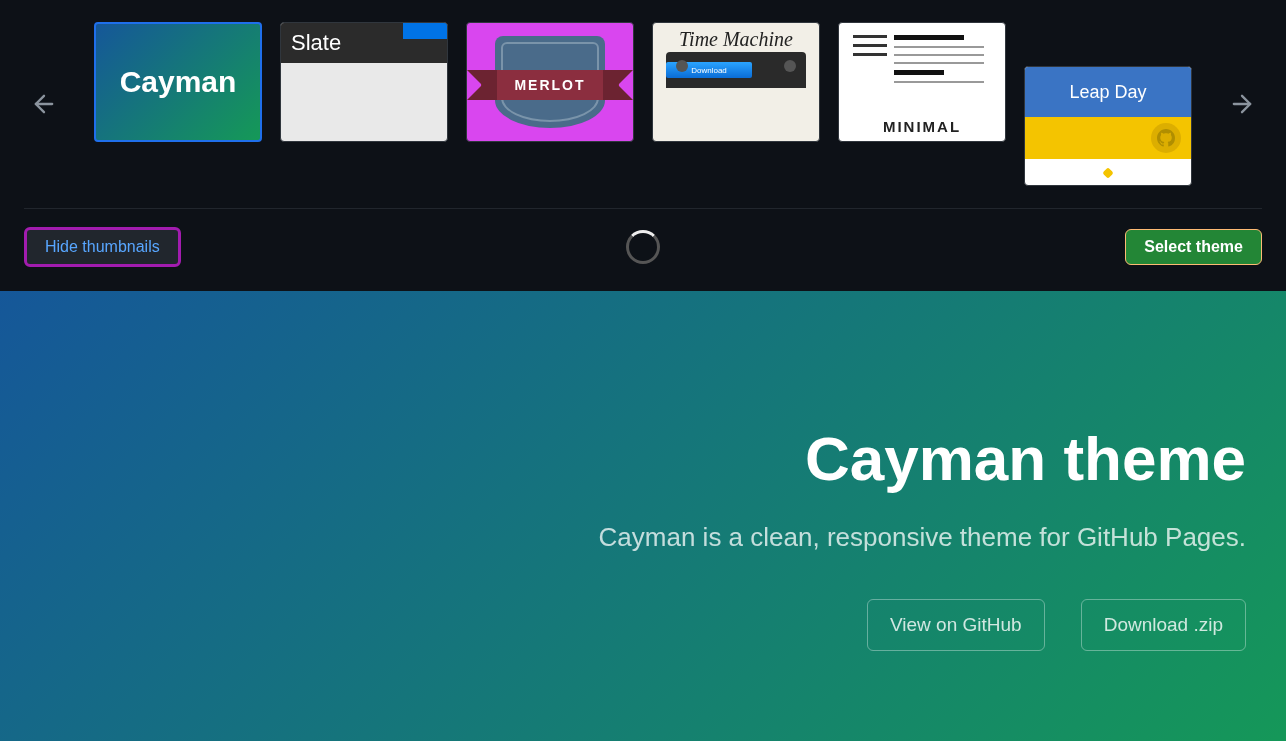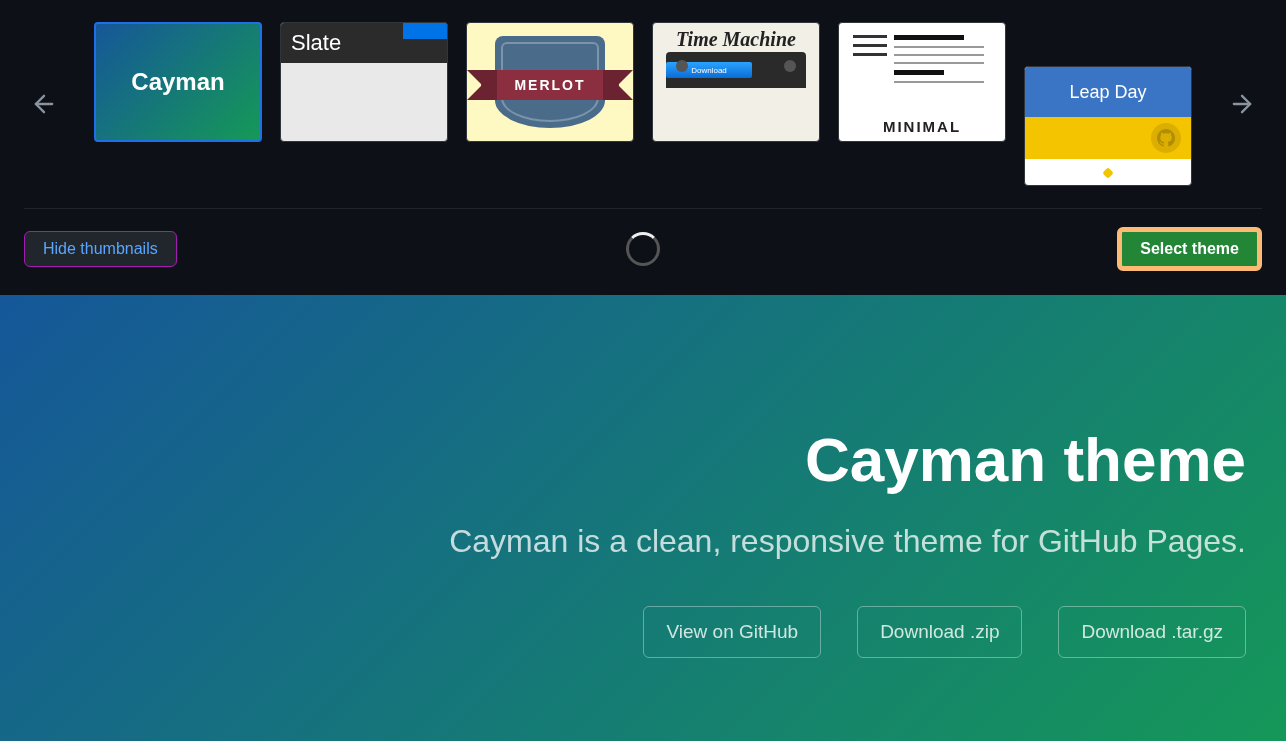--- a/index.html
+++ b/index.html
@@ -6,38 +6,38 @@
   html, body { width: 1286px; height: 741px; font-family: -apple-system, BlinkMacSystemFont, "Segoe UI", Helvetica, Arial, sans-serif; background:#0d1117; color:#c9d1d9; }
   .chooser { background:#0d1117; padding: 0 24px; }
   .thumb-row { display:flex; align-items:center; gap:18px; padding-top:22px; padding-bottom:22px; border-bottom:1px solid #21262d; }
   .nav-arrow { width:40px; height:40px; display:flex; align-items:center; justify-content:center; color:#8b949e; cursor:pointer; }
   .nav-arrow svg { width:28px; height:28px; stroke:#8b949e; }
   .thumbs { flex:1; display:flex; gap:18px; justify-content:center; }
   .thumb { width:168px; height:120px; border:1px solid #30363d; border-radius:4px; overflow:hidden; cursor:pointer; background:#fff; position:relative; }
   .thumb.selected { border:2px solid #1f6feb; }
   
   .t-cayman { background: linear-gradient(135deg, #155799 0%, #159957 100%); display:flex; align-items:center; justify-content:center; }
-  .t-cayman span { color:#fff; font-weight:600; font-size:24px; }
+  .t-cayman span { color:#fff; font-weight:600; font-size:30px; }
   
   .t-slate { background:#e9e9e9; }
   .t-slate .bar { background:#2b2b2b; height:40px; display:flex; align-items:center; padding-left:10px; position:relative; }
   .t-slate .bar span { color:#fff; font-size:22px; font-weight:400; }
   .t-slate .blue { position:absolute; top:0; right:0; width:44px; height:16px; background:#0073e6; }
   
-  .t-merlot { background:#fef9c3; display:flex; align-items:center; justify-content:center; }
+  .t-merlot { background:#d946ef; display:flex; align-items:center; justify-content:center; }
   .t-merlot .shield { width:110px; height:92px; background:#4a6b8a; border-radius:8px 8px 50% 50% / 8px 8px 30% 30%; position:relative; display:flex; align-items:center; justify-content:center; }
   .t-merlot .shield::before { content:""; position:absolute; inset:6px; border:2px solid #7a94aa; border-radius:6px 6px 50% 50% / 6px 6px 30% 30%; }
   .t-merlot .ribbon { position:absolute; left:-14px; right:-14px; top:34px; height:30px; background:#8b2e3f; display:flex; align-items:center; justify-content:center; }
   .t-merlot .ribbon::before, .t-merlot .ribbon::after { content:""; position:absolute; top:0; width:0; height:0; border:15px solid #6c2331; }
   .t-merlot .ribbon::before { left:-14px; border-left-color:transparent; }
   .t-merlot .ribbon::after  { right:-14px; border-right-color:transparent; }
   .t-merlot .ribbon span { color:#fff; font-weight:700; letter-spacing:2px; font-size:14px; }
   
   .t-time { background:#f2efe7; display:flex; flex-direction:column; align-items:center; padding-top:6px; }
-  .t-time .title { font-family: Georgia, 'Times New Roman', serif; font-weight:700; font-style:italic; font-size:20px; text-align:center; line-height:1.05; color:#222; }
+  .t-time .title { font-family: Georgia, 'Times New Roman', serif; font-weight:400; font-style:italic; font-size:20px; text-align:center; line-height:1.05; color:#222; }
   .t-time .deck { margin-top:2px; width:140px; height:36px; background:#2a2a2a; border-radius:4px 4px 0 0; position:relative; display:flex; align-items:center; }
   .t-time .deck .btn { width:86px; height:16px; background:linear-gradient(#2aa3ff,#0a6cd6); border-radius:2px; display:flex; align-items:center; justify-content:center; color:#fff; font-size:8px; }
   .t-time .deck::before, .t-time .deck::after { content:""; position:absolute; top:8px; width:12px; height:12px; background:#555; border-radius:50%; }
   .t-time .deck::before { left:10px; }
   .t-time .deck::after  { right:10px; }
   
   .t-minimal { background:#fff; padding:12px 14px; display:flex; gap:7px; }
   .t-minimal .col1 { display:flex; flex-direction:column; gap:6px; }
   .t-minimal .col1 div { width:34px; height:3px; background:#333; }
   .t-minimal .col2 { flex:1; display:flex; flex-direction:column; gap:6px; }
@@ -46,28 +46,28 @@
   .t-minimal .label { position:absolute; bottom:6px; left:0; right:0; text-align:center; font-weight:700; letter-spacing:2px; color:#222; font-size:15px; }
   
   .t-leap { background:#fff; display:flex; flex-direction:column;margin-top:44px; }
   .t-leap .head { background:#3a74c4; height:50px; display:flex; align-items:center; justify-content:center; color:#fff; font-weight:400; font-size:18px; }
   .t-leap .band { background:#f4c400; height:42px; position:relative; }
   .t-leap .band .circ { position:absolute; right:10px; top:6px; width:30px; height:30px; border-radius:50%; background:#dcae00; display:flex; align-items:center; justify-content:center; }
   .t-leap .foot { flex:1; position:relative; }
   .t-leap .foot .dot { position:absolute; left:50%; top:10px; width:8px; height:8px; background:#f4c400; border-radius:2px; transform:translateX(-50%) rotate(45deg); }
 
   .toolbar { display:flex; align-items:center; justify-content:space-between; padding:18px 0 24px; position:relative; }
-  .btn-secondary { background:#21262d; border:1px solid #a21caf; color:#58a6ff; padding:8px 18px; border-radius:6px; font-size:16px; cursor:pointer; }
-  .btn-primary { background:#238636; border:5px solid #fdba74; color:#fff; padding:8px 18px; border-radius:6px; font-size:16px; font-weight:600; cursor:pointer; }
+  .btn-secondary { background:#21262d; border:3px solid #a21caf; color:#58a6ff; padding:8px 18px; border-radius:6px; font-size:16px; cursor:pointer; }
+  .btn-primary { background:#238636; border:1px solid #fdba74; color:#fff; padding:8px 18px; border-radius:6px; font-size:16px; font-weight:600; cursor:pointer; }
   .spinner { position:absolute; left:50%; transform:translateX(-50%); width:34px; height:34px; border:3px solid #555; border-top-color:#eee; border-radius:50%; animation:spin 1s linear infinite; }
   @keyframes spin { to { transform:translateX(-50%) rotate(360deg); } }
 
   .preview { height:492px; background: linear-gradient(135deg, #155799 0%, #159957 100%); display:flex; flex-direction:column; align-items:flex-end; justify-content:center; text-align:center; padding:0 40px; }
   .preview h1 { color:#fff; font-size:62px; font-weight:700; margin-bottom:28px; }
-  .preview p { color:rgba(255,255,255,0.75); font-size:32px; margin-bottom:46px; }
+  .preview p { color:rgba(255,255,255,0.75); font-size:26px; margin-bottom:46px; }
   .preview .links { display:flex; gap:36px; }
   .preview .links a { border:1px solid rgba(255,255,255,0.35); color:rgba(255,255,255,0.8); padding:14px 22px; border-radius:6px; font-size:19px; text-decoration:none; cursor:pointer; }
 </style>
 </head>
 <body>
 
 <div class="chooser">
   <div class="thumb-row">
 
     <div class="nav-arrow">
@@ -152,15 +152,14 @@
     <button class="btn-primary">Select theme</button>
   </div>
 </div>
 
 <div class="preview">
   <h1>Cayman theme</h1>
   <p>Cayman is a clean, responsive theme for GitHub Pages.</p>
   <div class="links">
     <a>View on GitHub</a>
     <a>Download .zip</a>
-    <a>Download .tar.gz</a>
   </div>
 </div>
 
 </body></html>

